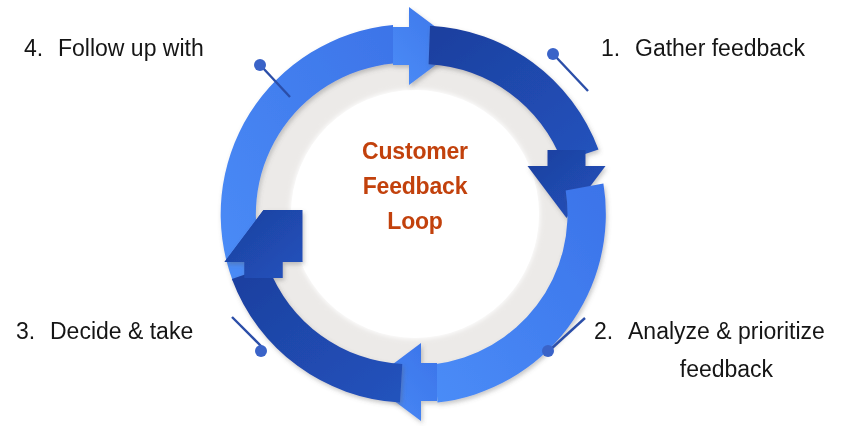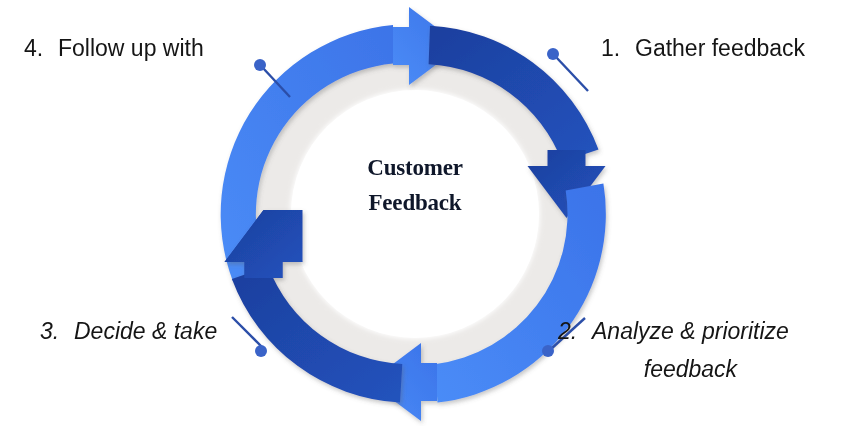--- a/index.html
+++ b/index.html
@@ -18,28 +18,28 @@
   #ring-svg {
     position: absolute;
     left: 0;
     top: 0;
     width: 850px;
     height: 426px;
   }
   .center-text {
     position: absolute;
     left: 325px;
-    top: 150px;
+    top: 134px;
     width: 180px;
     text-align: center;
-    font-family: Liberation Serif, serif;
+    font-family: Liberation Sans, sans-serif;
     font-weight: bold;
     font-size: 23px;
     line-height: 35px;
-    color: #0f172a;
+    color: #c2410c;
     letter-spacing: -0.2px;
   }
   .step-label {
     position: absolute;
     font-family: "Liberation Sans", sans-serif;
     font-size: 23px;
     line-height: 38px;
     color: #151515;
     white-space: nowrap;
   }
@@ -47,22 +47,22 @@
     display: inline-block;
     width: 34px;
   }
   .step-label .txt-block {
     display: inline-block;
     vertical-align: top;
     white-space: normal;
     text-align: center;
   }
   #label-1 { left: 566px; top: 29px; margin-left: 35px; }
-  #label-2 { left: 558px; top: 312px; font-style: italic; }
-  #label-3 { left: 40px;  top: 312px; font-style: italic; }
+  #label-2 { left: 594px; top: 312px; }
+  #label-3 { left: 16px;  top: 312px; }
   #label-4 { left: 24px;  top: 29px;  }
 </style>
 </head>
 <body>
 
 <div id="canvas">
 
   <svg id="ring-svg" viewBox="0 0 850 426">
     <defs>
       <linearGradient id="gradLight1" x1="0%" y1="100%" x2="100%" y2="0%">
@@ -133,20 +133,21 @@
     </g>
     <g>
       <line x1="263" y1="68" x2="290" y2="97" stroke="#2b4ea8" stroke-width="2.4"></line>
       <circle cx="260" cy="65" r="6" fill="#3a63c8"></circle>
     </g>
   </svg>
 
   <div class="center-text">
     <div>Customer</div>
     <div>Feedback</div>
+    <div>Loop</div>
   </div>
 
   <div class="step-label" id="label-1">
     <span class="num">1.</span><span class="txt-block"><span>Gather feedback</span></span>
   </div>
 
   <div class="step-label" id="label-2">
     <span class="num">2.</span><span class="txt-block"><span>Analyze &amp; prioritize</span><br><span>feedback</span></span>
   </div>
 

